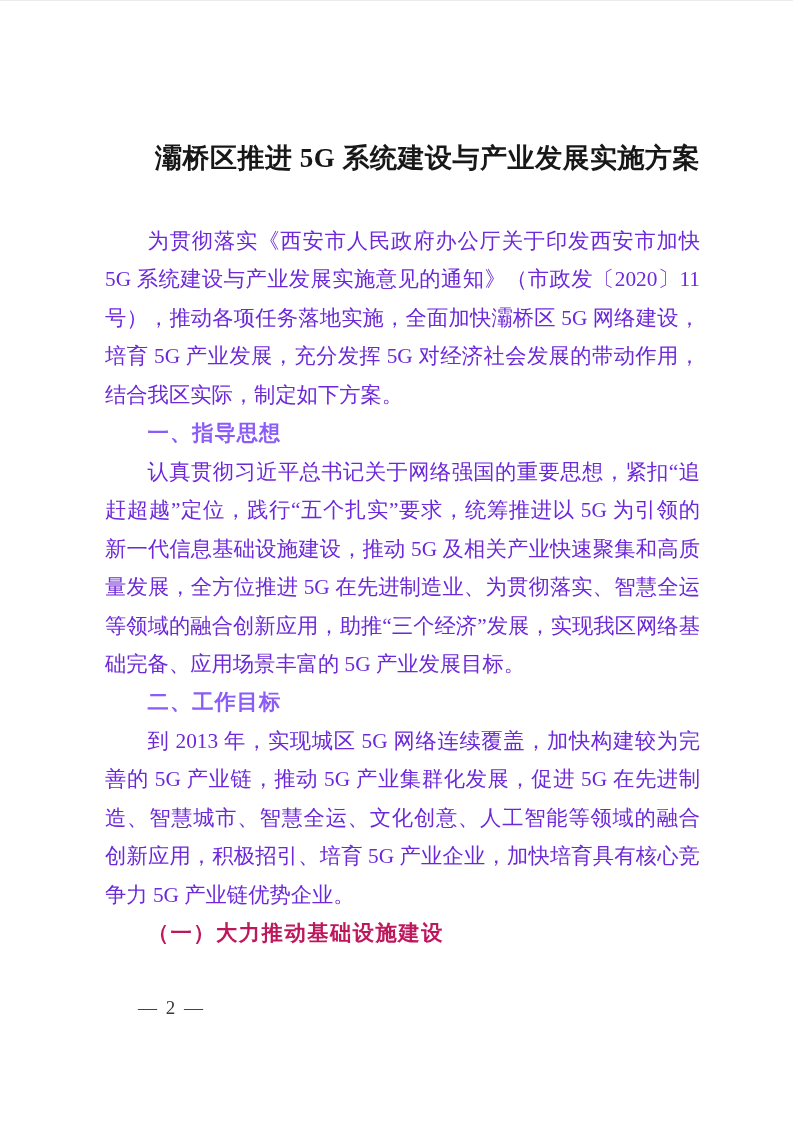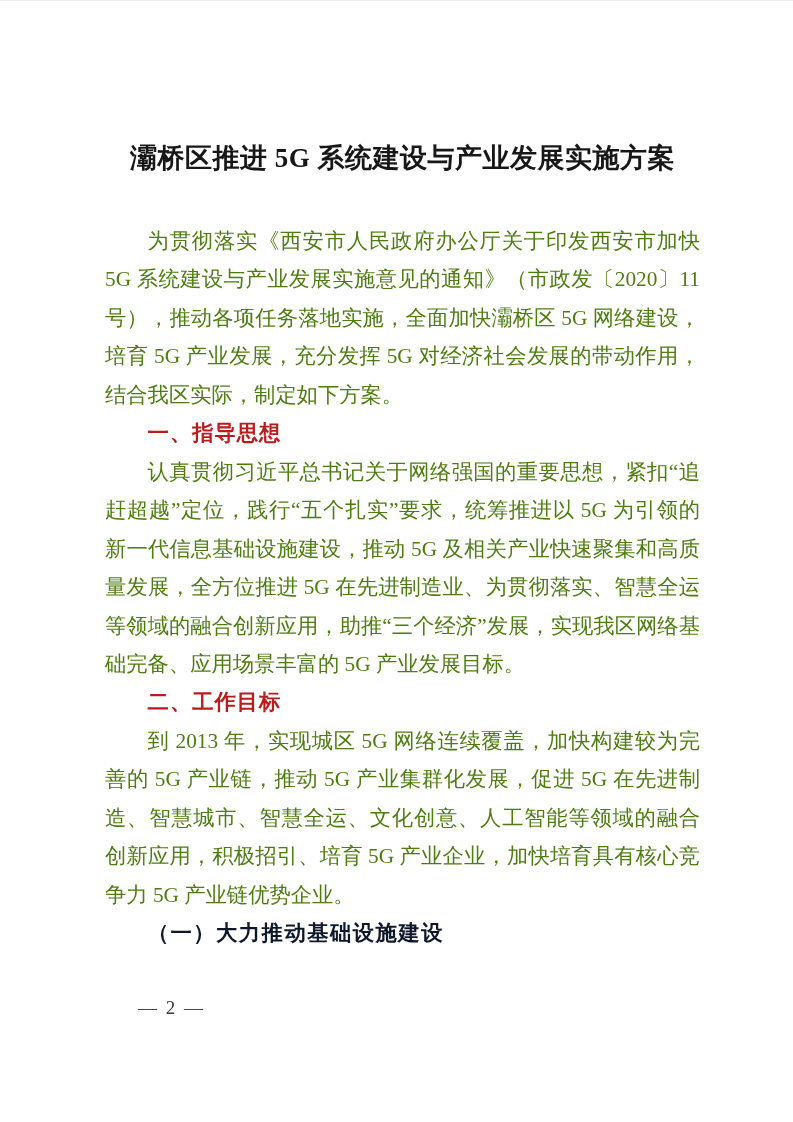--- a/index.html
+++ b/index.html
@@ -17,60 +17,60 @@
     color: #2b2b2b;
     box-sizing: border-box;
     border-top: 1px solid #ececec;
   }
   .doc-title {
     position: absolute;
     top: 138px;
     left: 105px;
     width: 595px;
     margin: 0;
-    text-align: center;
+    text-align: right;
     font-size: 27px;
     line-height: 38px;
     font-weight: bold;
     color: #171717;
     letter-spacing: 0.5px;
     font-family: "Liberation Serif", "DejaVu Serif", serif;
   }
   .doc-body {
     position: absolute;
     top: 221px;
     left: 105px;
     width: 595px;
     font-size: 21.3px;
     line-height: 38.45px;
     text-align: justify;
   }
   .para {
     margin: 0;
     text-indent: 2em;
-    color: #4d7c0f;
+    color: #6d28d9;
     font-weight: normal;
   }
   .heading-hei {
     margin: 0;
     text-indent: 2em;
     font-size: 21.3px;
     line-height: 38.45px;
     font-weight: bold;
-    color: #b91c1c;
+    color: #8b5cf6;
     font-family: "Liberation Sans", "DejaVu Sans", sans-serif;
     letter-spacing: 1px;
   }
   .heading-kai {
     margin: 0;
     text-indent: 2em;
     font-size: 21.3px;
     line-height: 38.45px;
     font-weight: bold;
-    color: #0f172a;
+    color: #be185d;
     font-family: "Liberation Serif", "DejaVu Serif", serif;
     letter-spacing: 1.5px;
   }
   .page-footer {
     position: absolute;
     left: 138px;
     top: 996px;
     font-size: 19px;
     line-height: 22px;
     color: #3a3a3a;

